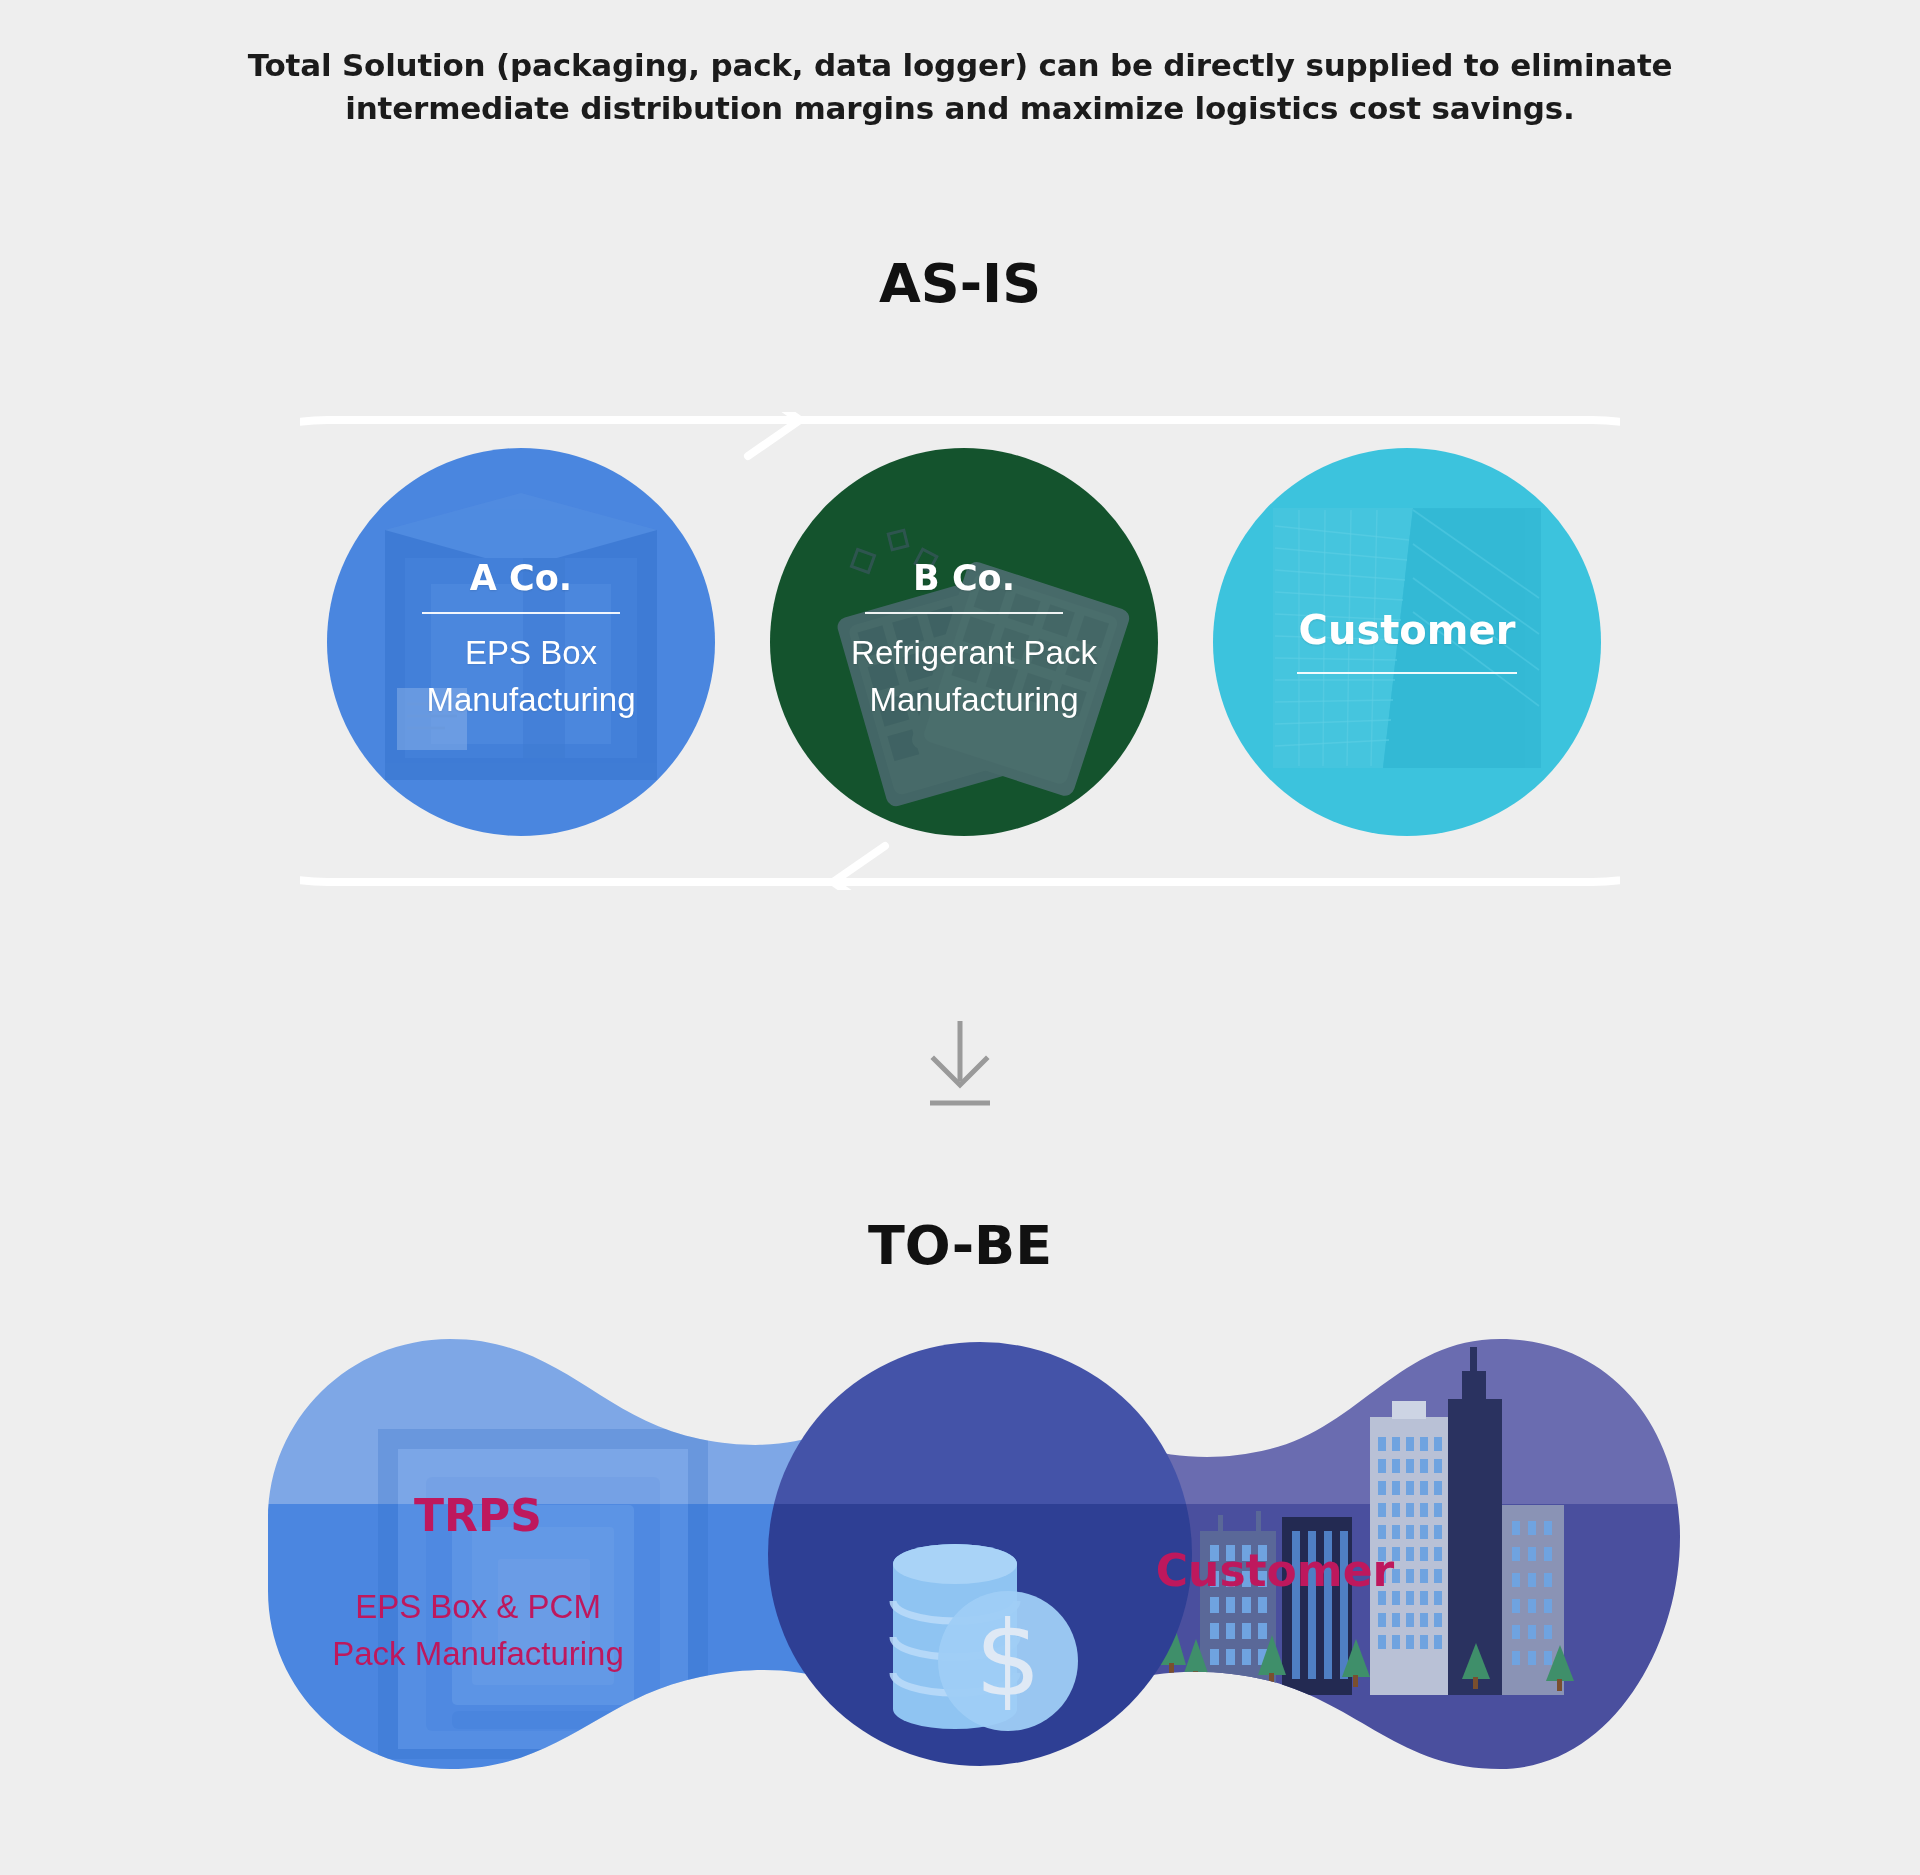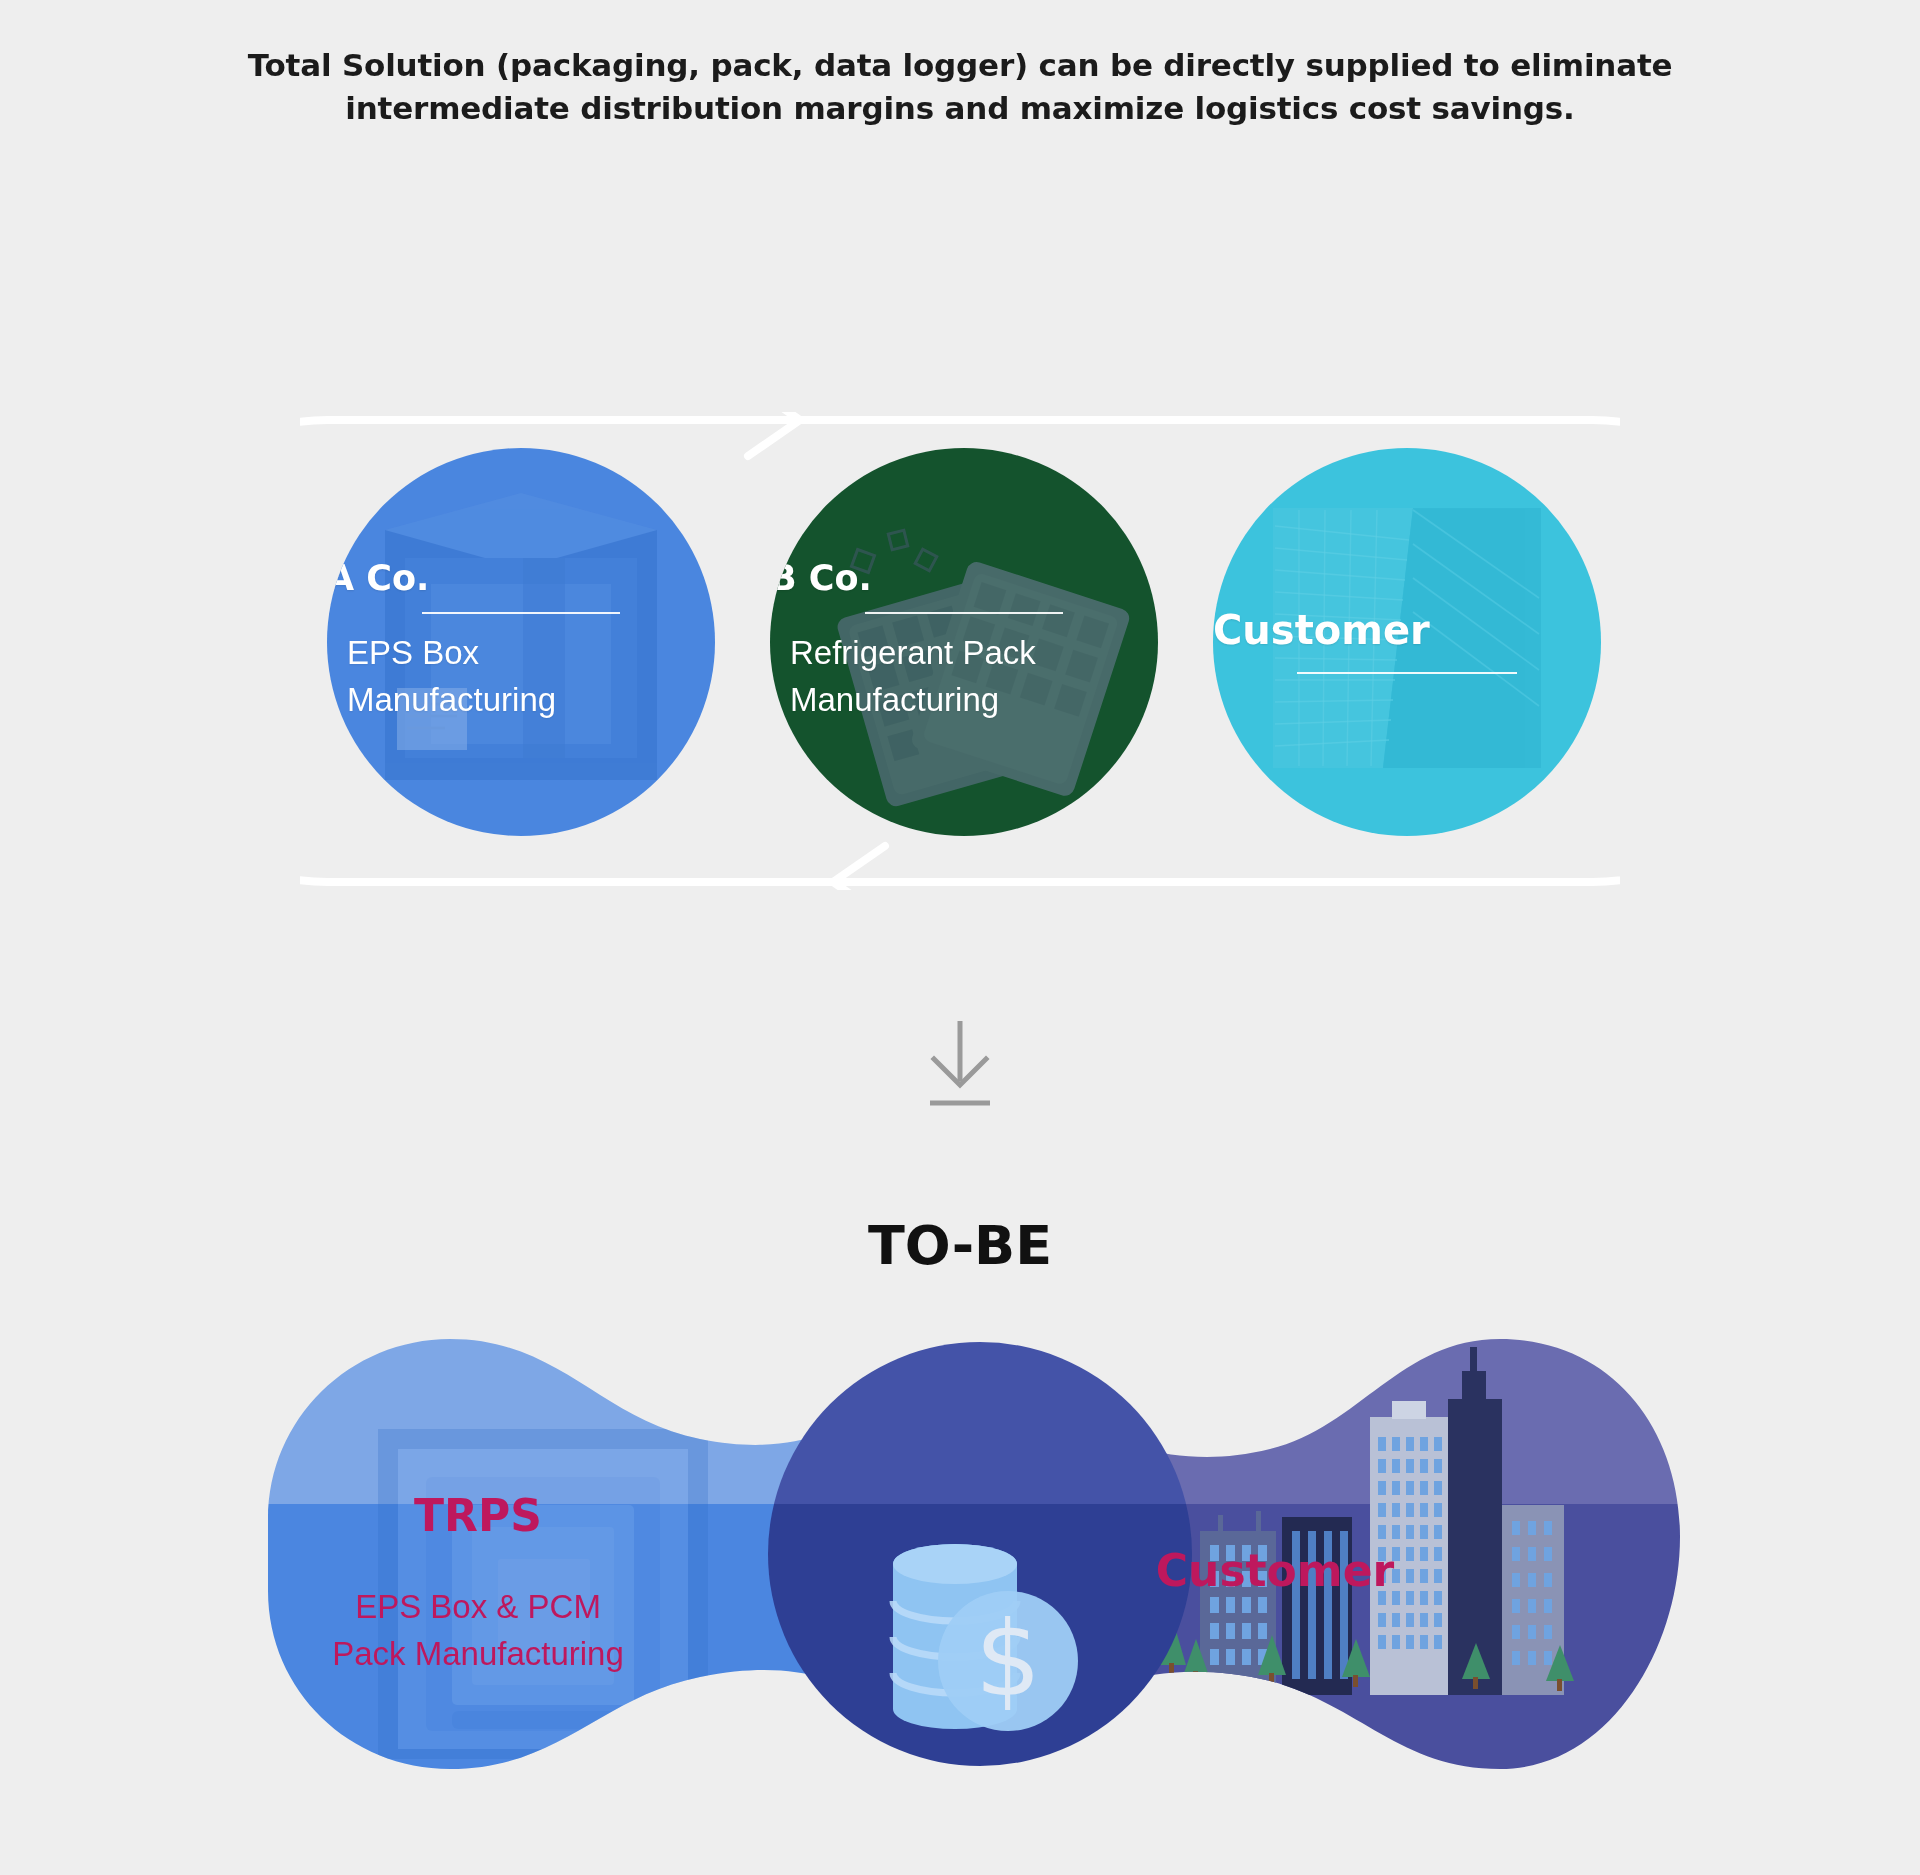--- a/index.html
+++ b/index.html
@@ -63,21 +63,21 @@
     align-items:center;
     justify-content:center;
   }
   #circ-a{left:327px;top:18px;background:#4a86df;}
   #circ-b{left:770px;top:18px;background:#14532d;}
   #circ-c{left:1213px;top:18px;background:#3cc3dd;}
 
   .circ .art{position:absolute;inset:0;}
   .circ .inner{
     position:relative;z-index:3;
-    color:#ffffff;
+    text-align:center;color:#ffffff;
     width:100%;
   }
   .circ .ttl{
     font-family:"DejaVu Sans", sans-serif;
     font-weight:700;font-size:35px;line-height:1;
     margin-bottom:16px;
     text-shadow:0 1px 2px rgba(0,0,0,.10);
   }
   .circ .rule{
     width:198px;height:2px;background:rgba(255,255,255,.92);
@@ -124,20 +124,21 @@
 </head>
 <body>
 
 <div class="page">
 
   <div class="headline">
     <span>Total Solution (packaging, pack, data logger) can be directly supplied to eliminate</span>
     <span class="l2">intermediate distribution margins and maximize logistics cost savings.</span>
   </div>
 
+  <div class="sec-title" id="asis-title">AS-IS</div>
 
   <div class="flow-frame">
     <svg width="1320" height="478" viewBox="0 0 1320 478" xmlns="http://www.w3.org/2000/svg">
 
       <path d="M560,8 L28,8 A160,160 0 0 0 28,470 L560,470" fill="none" stroke="#ffffff" stroke-width="8" stroke-linecap="round"></path>
 
       <path d="M560,8 L1292,8 A160,160 0 0 1 1292,470 L530,470" fill="none" stroke="#ffffff" stroke-width="8" stroke-linecap="round"></path>
 
       <polyline points="448,-28 500,8 448,44" fill="none" stroke="#ffffff" stroke-width="8" stroke-linejoin="round" stroke-linecap="round"></polyline>
 

